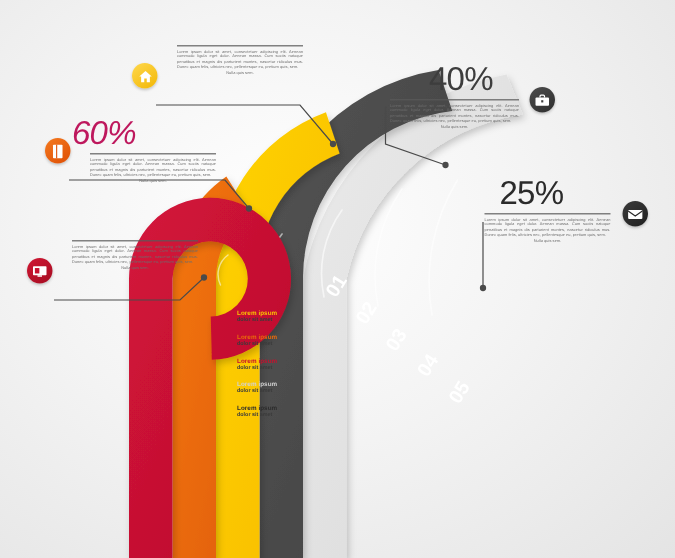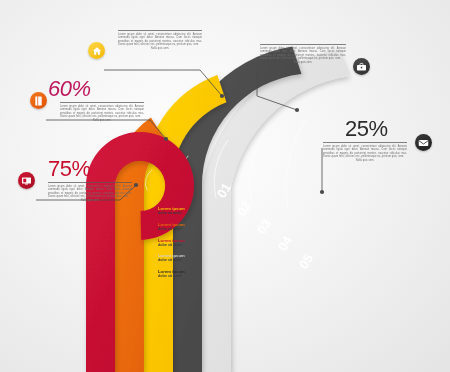--- a/index.html
+++ b/index.html
@@ -205,52 +205,52 @@
     </div>
     <div class="badge" style="left:2px; top:14px; background:linear-gradient(145deg,#f4791f,#de4f05);">
       <svg width="9" height="10" viewBox="0 0 18 22">
         <rect x="2" y="1" width="14" height="20" rx="1.2" fill="#ffffff"></rect>
         <rect x="6.6" y="1" width="1.6" height="20" fill="#de4f05"></rect>
       </svg>
     </div>
   </div>
 
   <div class="callout" style="left:16px; top:158px; width:116px;">
-    <div class="pct" style="color:#c8102e; margin-left:32px;">75%</div>
     <div class="rule" style="margin-top:2px; margin-left:32px; width:84px;"></div>
     <div class="micro-text" style="margin-top:2px; margin-left:32px; width:84px;">
       <span>Lorem ipsum dolor sit amet, consectetuer adipiscing elit. Aenean commodo ligula eget dolor. Aenean massa. Cum sociis natoque penatibus et magnis dis parturient montes, nascetur ridiculus mus. Donec quam felis, ultricies nec, pellentesque eu, pretium quis, sem.</span>
       <span class="lastline">Nulla quis sem.</span>
     </div>
     <div class="badge" style="left:2px; top:14px; background:linear-gradient(145deg,#d01733,#a50d22);">
       <svg width="11" height="10" viewBox="0 0 22 20">
         <rect x="2" y="3" width="18" height="12" rx="1" fill="#ffffff"></rect>
         <rect x="4.5" y="5.4" width="6" height="7.2" fill="#c8102e"></rect>
         <rect x="8" y="15" width="6" height="2" fill="#ffffff"></rect>
       </svg>
     </div>
   </div>
 
   <div class="callout" style="left:256px; top:42px; width:122px;">
+    <div class="pct" style="color:#3d3d3d; margin-left:30px;">40%</div>
     <div class="rule" style="margin-top:2px; margin-left:4px; width:86px;"></div>
     <div class="micro-text" style="margin-top:2px; margin-left:4px; width:86px;">
       <span>Lorem ipsum dolor sit amet, consectetuer adipiscing elit. Aenean commodo ligula eget dolor. Aenean massa. Cum sociis natoque penatibus et magnis dis parturient montes, nascetur ridiculus mus. Donec quam felis, ultricies nec, pellentesque eu, pretium quis, sem.</span>
       <span class="lastline">Nulla quis sem.</span>
     </div>
     <div class="badge" style="left:97px; top:16px; background:linear-gradient(145deg,#4d4d4d,#2e2e2e);">
       <svg width="11" height="10" viewBox="0 0 22 20">
         <rect x="2" y="6" width="18" height="11" rx="1.3" fill="#ffffff"></rect>
         <path d="M8 6 V4.2 a1.4 1.4 0 0 1 1.4-1.4 h3.2 A1.4 1.4 0 0 1 14 4.2 V6" fill="none" stroke="#ffffff" stroke-width="1.6"></path>
         <rect x="9.6" y="9.6" width="2.8" height="3" fill="#3d3d3d"></rect>
       </svg>
     </div>
   </div>
 
   <div class="callout" style="left:321px; top:118px; width:120px;">
-    <div class="pct" style="color:#2b2b2b; margin-left:24px;">25%</div>
+    <div class="pct" style="color:#2b2b2b; margin-left:12px;">25%</div>
     <div class="rule" style="margin-top:2px; margin-left:2px; width:84px;"></div>
     <div class="micro-text" style="margin-top:2px; margin-left:2px; width:84px;">
       <span>Lorem ipsum dolor sit amet, consectetuer adipiscing elit. Aenean commodo ligula eget dolor. Aenean massa. Cum sociis natoque penatibus et magnis dis parturient montes, nascetur ridiculus mus. Donec quam felis, ultricies nec, pellentesque eu, pretium quis, sem.</span>
       <span class="lastline">Nulla quis sem.</span>
     </div>
     <div class="badge" style="left:94px; top:16px; background:linear-gradient(145deg,#3a3a3a,#1f1f1f);">
       <svg width="11" height="8" viewBox="0 0 22 16">
         <rect x="1.5" y="2" width="19" height="12" rx="1.4" fill="#ffffff"></rect>
         <path d="M1.5 3.2 L11 10 L20.5 3.2" fill="none" stroke="#2b2b2b" stroke-width="1.6"></path>
       </svg>

